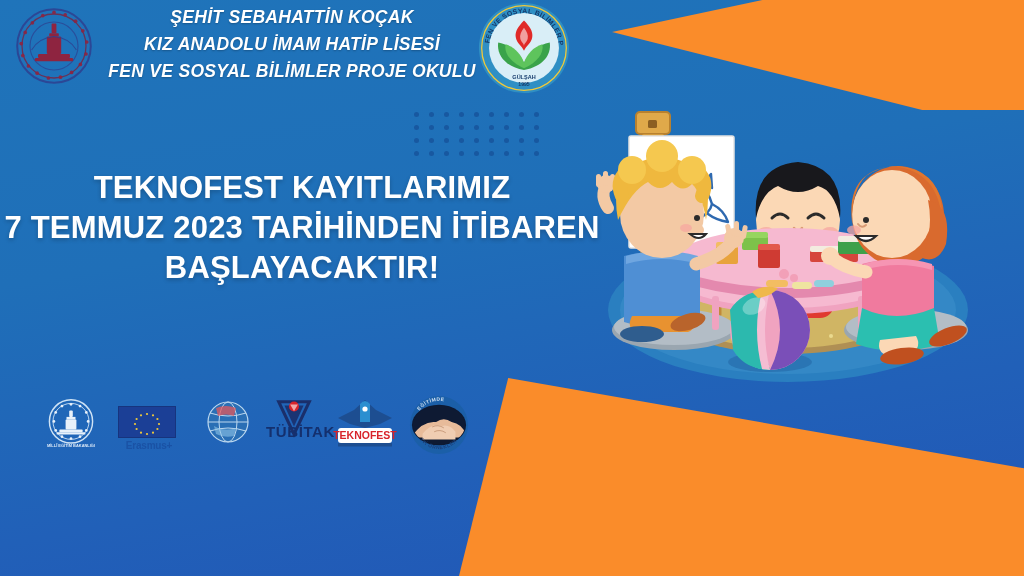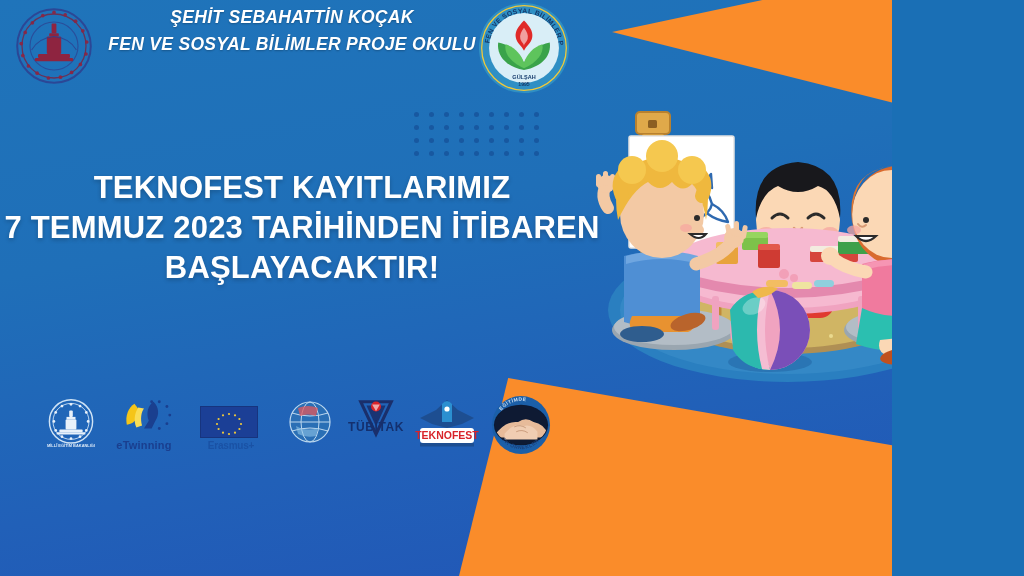--- a/index.html
+++ b/index.html
@@ -3,21 +3,21 @@
 <meta charset="utf-8">
 <title>Anasınıfı Kayıt Duyurusu</title>
 <style>
   html,body{margin:0;padding:0;}
   body{
     width:1024px;height:576px;overflow:hidden;
     font-family:"Liberation Sans",sans-serif;
     background:#1a6fb5;
   }
   .poster{
-    position:relative;width:892px;height:576px;overflow:hidden;
+    position:relative;width:1024px;height:576px;overflow:hidden;
     background:linear-gradient(170deg,#1f74ba 0%,#1f6fb8 38%,#2160b8 72%,#2255b6 100%);
   }
 
   
   .shape-tr{
     position:absolute;top:-40px;left:612px;width:470px;height:150px;
     background:#fa8c2a;
     clip-path:polygon(0% 48%, 72% 0%, 100% 0%, 100% 100%, 66% 100%);
     transform:rotate(0deg);
   }
@@ -75,22 +75,22 @@
     position:absolute;left:10px;top:10px;width:56px;height:30px;
     background:#1b3f96;border:1px solid #17347e;
   }
   .eras-label{
     position:absolute;left:0;bottom:3px;width:100%;text-align:center;
     font-size:10px;font-weight:bold;color:#1a52a5;letter-spacing:-.2px;
   }
   .globe{width:56px;height:58px;position:relative;}
   .tubitak{width:56px;height:58px;position:relative;}
   .tubitak-label{
-    position:absolute;left:0;bottom:20px;width:100%;text-align:center;
-    font-size:12px;font-weight:bold;color:#14306e;letter-spacing:.6px;
+    position:absolute;left:0;bottom:14px;width:100%;text-align:center;
+    font-size:15px;font-weight:bold;color:#14306e;letter-spacing:.6px;
   }
   .teknofest{width:66px;height:58px;position:relative;}
   .hands{width:62px;height:60px;position:relative;}
 
   
   .illustration{position:absolute;left:566px;top:78px;width:444px;height:310px;}
 </style>
 </head>
 <body>
 
@@ -170,20 +170,21 @@
         <rect x="30" y="60" width="40" height="5" rx="1.5"></rect>
         <rect x="26" y="65" width="48" height="4" rx="1.5"></rect>
       </g>
       <g stroke="#2e3f8f" stroke-width="1.3" fill="none" opacity=".8">
         <path d="M22 55 Q30 40 50 38 Q70 40 78 55"></path>
       </g>
     </svg>
 
     <div class="header-text">
       <div>ŞEHİT SEBAHATTİN KOÇAK</div>
+      <div>KIZ ANADOLU İMAM HATİP LİSESİ</div>
       <div>FEN VE SOSYAL BİLİMLER PROJE OKULU</div>
     </div>
 
     <svg class="school-logo" viewBox="0 0 100 100">
       <defs>
         <path id="ringTop" d="M 50 50 m -38 0 a 38 38 0 1 1 76 0" fill="none"></path>
       </defs>
       <circle cx="50" cy="50" r="49" fill="#2f8fc4"></circle>
       <circle cx="50" cy="50" r="46" fill="none" stroke="#f0c93a" stroke-width="1.4"></circle>
       <circle cx="50" cy="50" r="38" fill="#d9eef7"></circle>
@@ -237,38 +238,20 @@
           <rect x="28" y="16" width="4" height="7" rx="1"></rect>
           <rect x="25" y="23" width="10" height="3"></rect>
           <rect x="24" y="26" width="12" height="11" rx="1"></rect>
           <rect x="17" y="37" width="26" height="3" rx="1"></rect>
           <rect x="14" y="40" width="32" height="2.6" rx="1"></rect>
         </g>
         <text x="30" y="57" text-anchor="middle" font-size="4.4" fill="#dbe9f7" font-weight="bold">MİLLÎ EĞİTİM BAKANLIĞI</text>
       </svg>
     </div>
 
-    <div class="logo-item">
-      <div class="etw">
-        <svg viewBox="0 0 72 44" style="width:72px;height:42px;">
-          <g fill="#1a3f8f">
-            <circle cx="52" cy="6" r="1.5"></circle>
-              <circle cx="60" cy="11" r="1.5"></circle>
-            <circle cx="63" cy="20" r="1.5"></circle>
-              <circle cx="60" cy="29" r="1.5"></circle>
-            <circle cx="52" cy="34" r="1.5"></circle>
-              <circle cx="44" cy="6" r="1.5"></circle>
-          </g>
-          <path d="M26 8 C20 12 16 20 18 30 C24 30 30 24 32 16 Z" fill="#f5c518"></path>
-          <path d="M30 12 C26 18 25 26 28 33 L34 31 C32 24 33 17 36 13 Z" fill="#f9dd55"></path>
-          <path d="M46 6 C40 10 38 18 41 26 L36 34 L44 34 L48 26 C52 20 52 12 46 6 Z" fill="#1a3f8f"></path>
-        </svg>
-        <div class="etw-label">eTwinning</div>
-      </div>
-    </div>
 
     <div class="logo-item">
       <div class="eras">
         <div class="eras-flag">
           <svg viewBox="0 0 56 30" style="width:56px;height:30px;">
             <g fill="#f0c93a">
               <circle cx="28" cy="7" r="1.1"></circle>
                 <circle cx="34" cy="8.3" r="1.1"></circle>
               <circle cx="38.4" cy="12" r="1.1"></circle>
                 <circle cx="40" cy="17" r="1.1"></circle>

